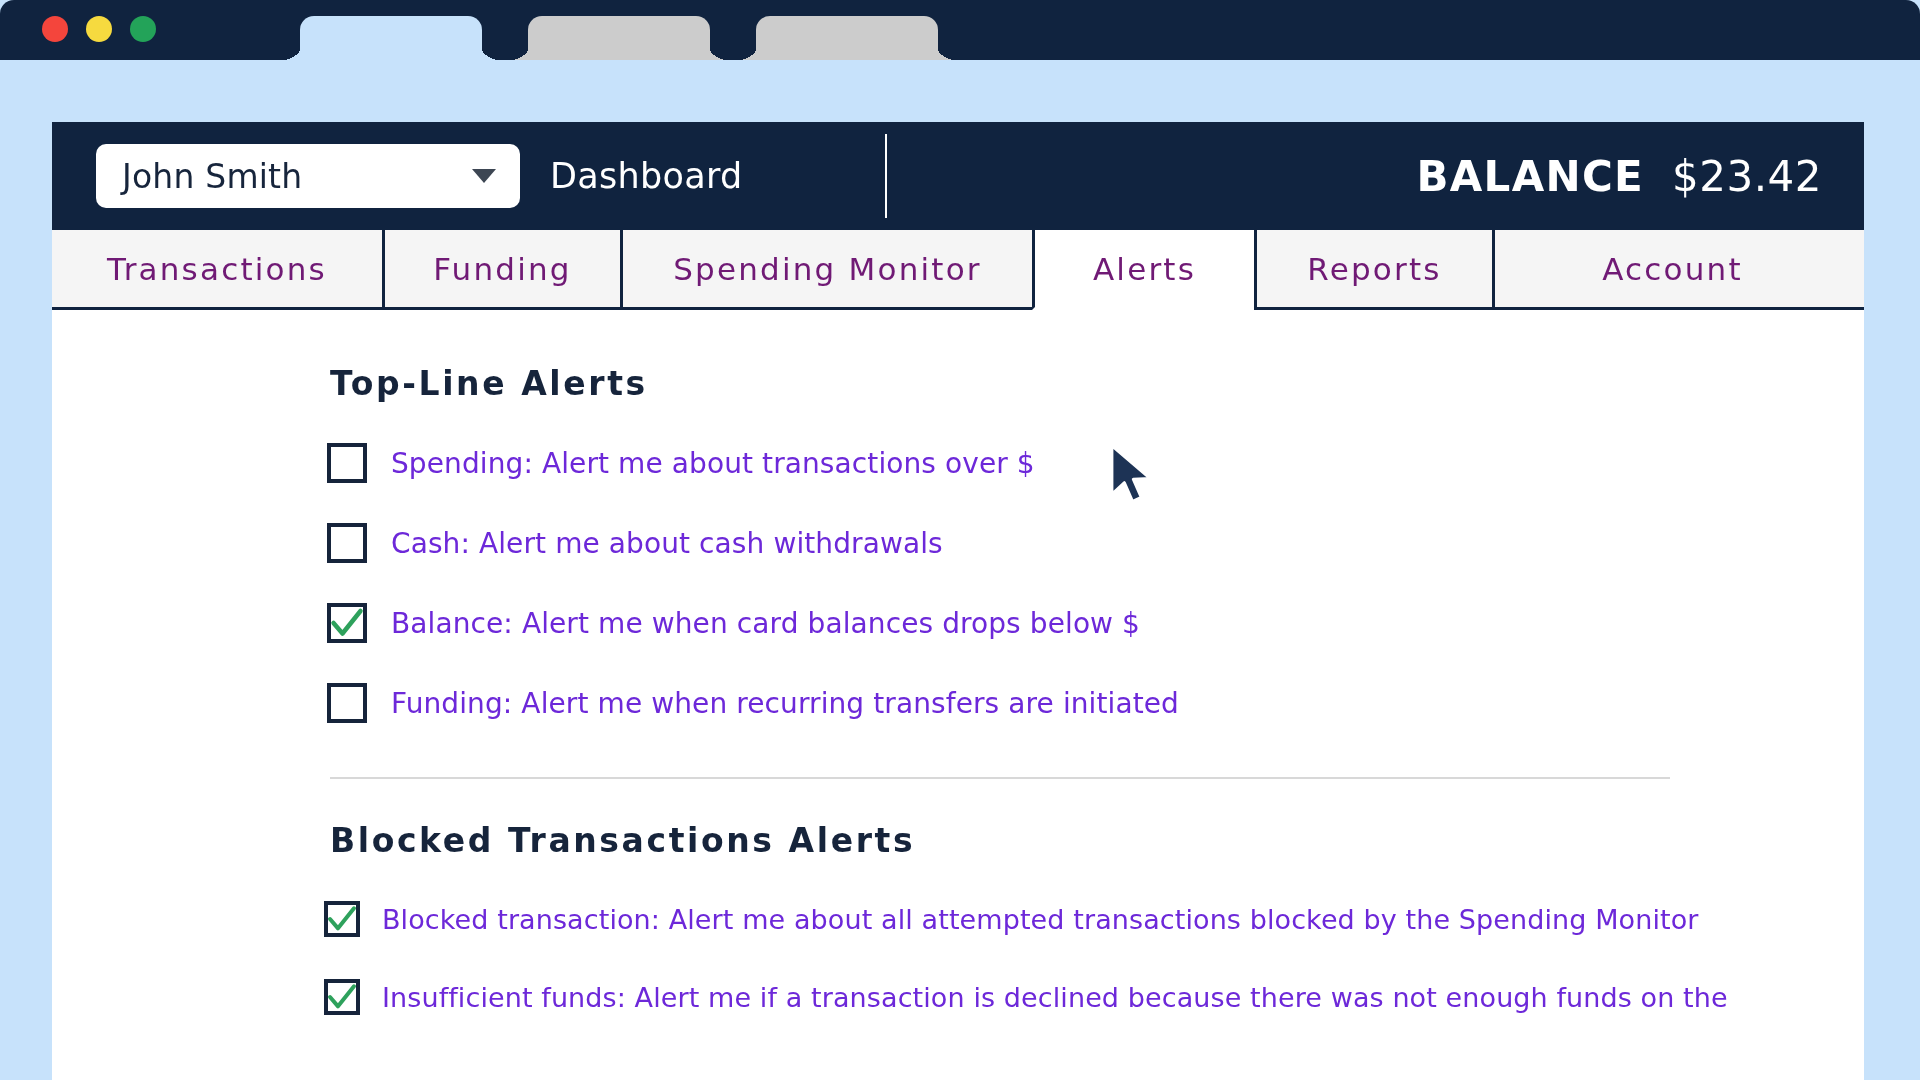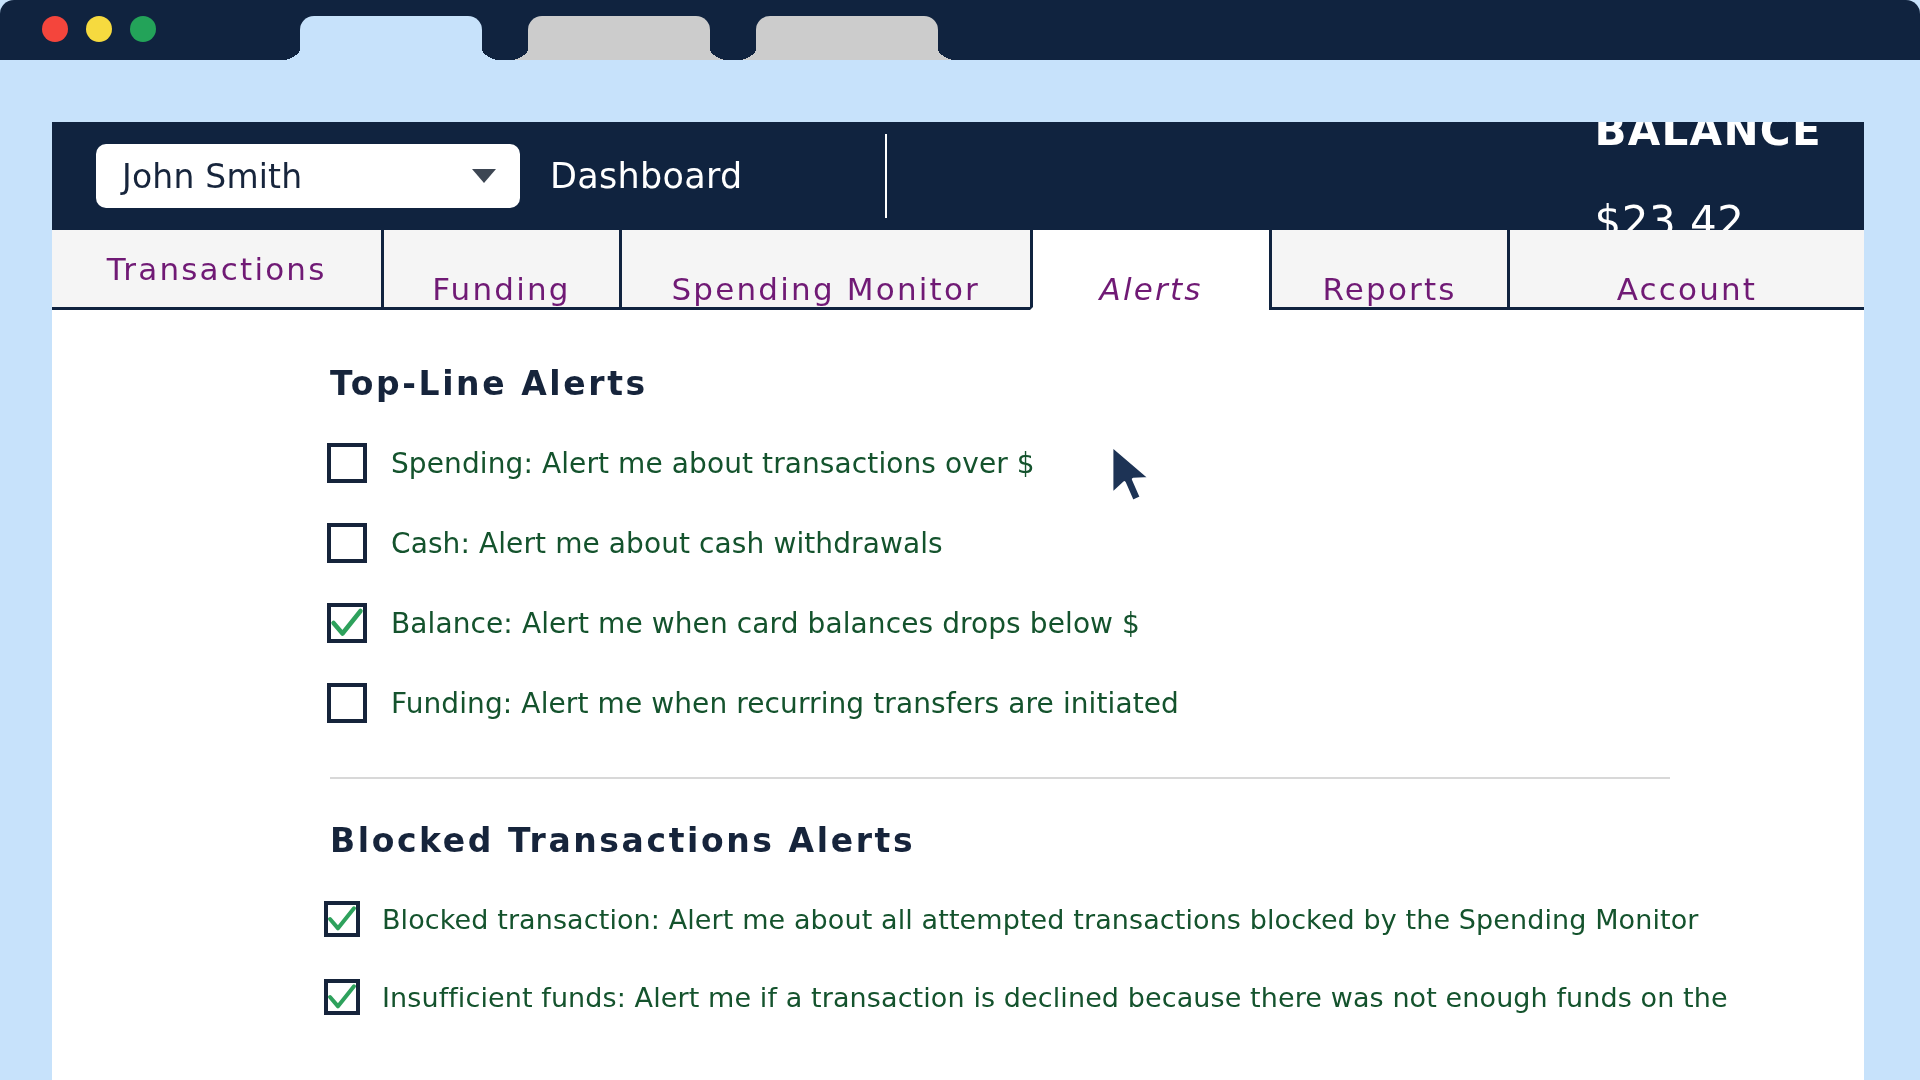--- a/index.html
+++ b/index.html
@@ -153,24 +153,23 @@
     height: 84px;
     background: #ffffff;
     margin-left: 142px;
     flex: 0 0 auto;
   }
 
   .balance-wrap {
     margin-left: auto;
     display: flex;
     align-items: baseline;
-    gap: 42px;
+    gap: 28px;
     color: #ffffff;
     white-space: nowrap;
-    flex-direction: column;
   }
   .balance-label {
     font-size: 42px;
     font-weight: bold;
     letter-spacing: 1.3px;
   }
   .balance-value {
     font-size: 42px;
     letter-spacing: 0.5px;
   }
@@ -189,33 +188,33 @@
     align-items: center;
     justify-content: center;
     font-size: 31px;
     color: #701a75;
     letter-spacing: 2.2px;
     white-space: nowrap;
     background: #f5f5f5;
     position: relative;
     padding: 0 40px;
   }
-  .nav-tab + .nav-tab { border-left: 3px solid #10233f; align-items: flex-end; }
+  .nav-tab + .nav-tab { border-left: 3px solid #10233f; }
 
   .nav-tab.active {
     background: #ffffff;
     border-bottom: 3px solid #ffffff;
     margin-bottom: -3px;
     z-index: 2;
   }
 
   #tab-transactions     { width: 330px; }
   #tab-funding          { width: 238px; }
   #tab-spending-monitor { width: 412px; }
-  #tab-alerts           { width: 240px; font-style: italic; }
+  #tab-alerts           { width: 222px; }
   #tab-reports          { width: 238px; }
   #tab-account          { width: 358px; }
 
   
   .content {
     position: relative;
     padding: 54px 0 0 0;
     background: #ffffff;
     height: 792px;
   }
@@ -250,21 +249,21 @@
     top: 50%; left: 50%;
     transform: translate(-50%, -50%);
     width: 36px;
     height: 36px;
     display: none;
   }
   .checkbox.checked svg { display: block; }
 
   .check-label {
     font-size: 28px;
-    color: #14532d;
+    color: #6d28d9;
     margin-left: 24px;
     white-space: nowrap;
     letter-spacing: 0.1px;
   }
 
   .divider {
     height: 2px;
     background: #d8d8d8;
     margin: 34px 0 0 278px;
     width: 1340px;

